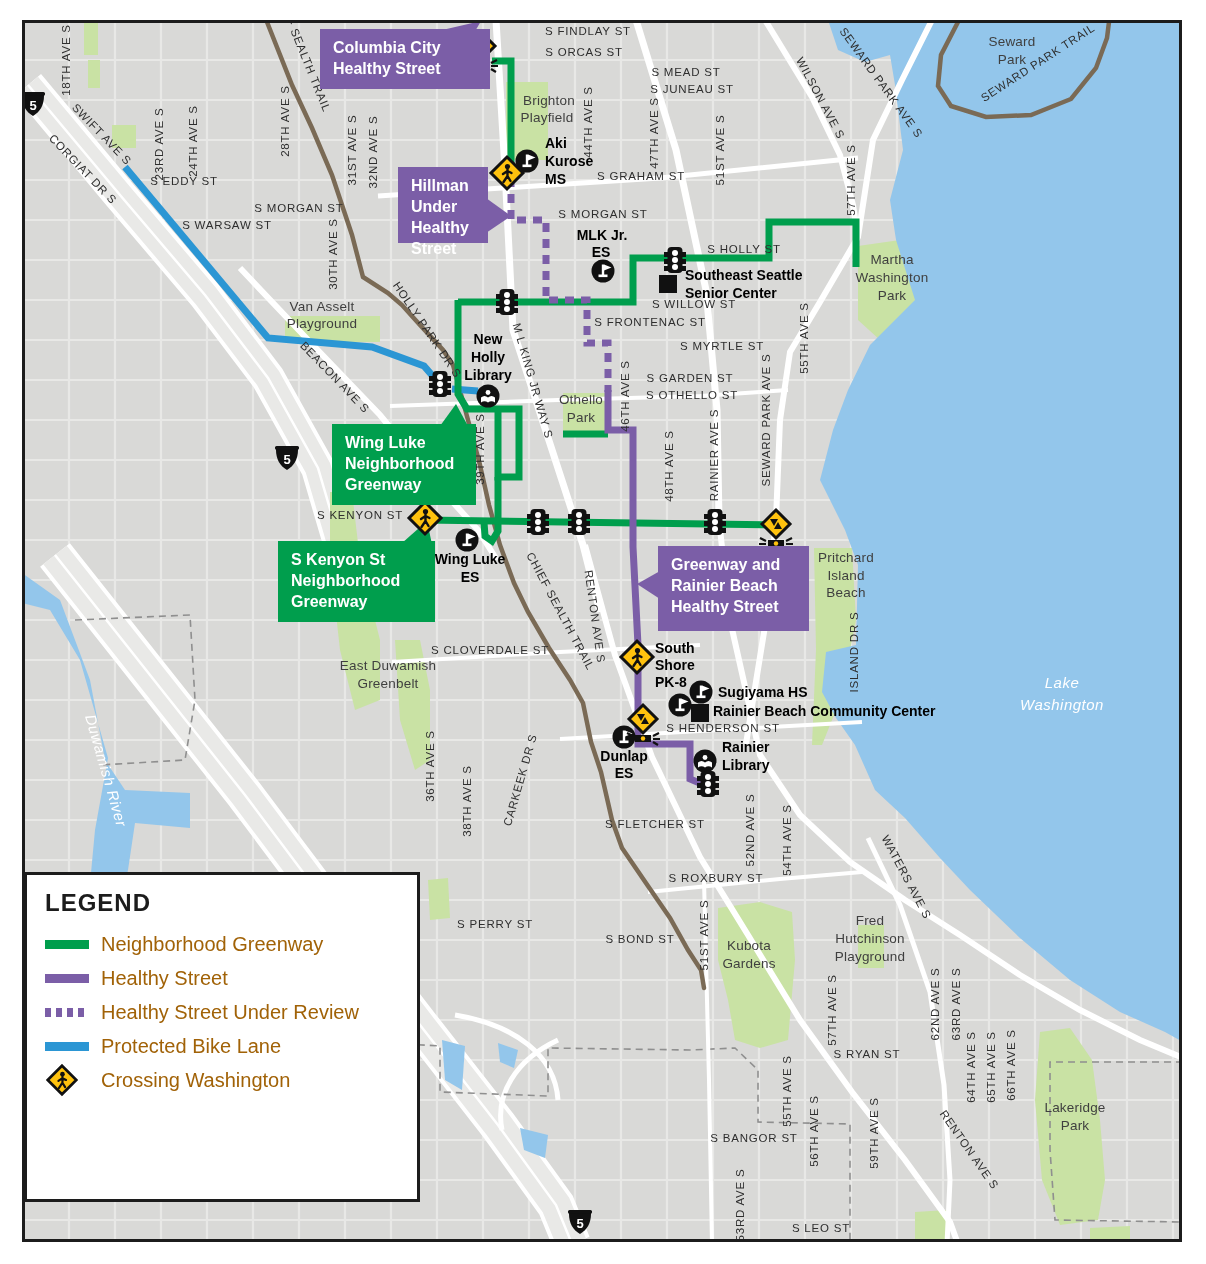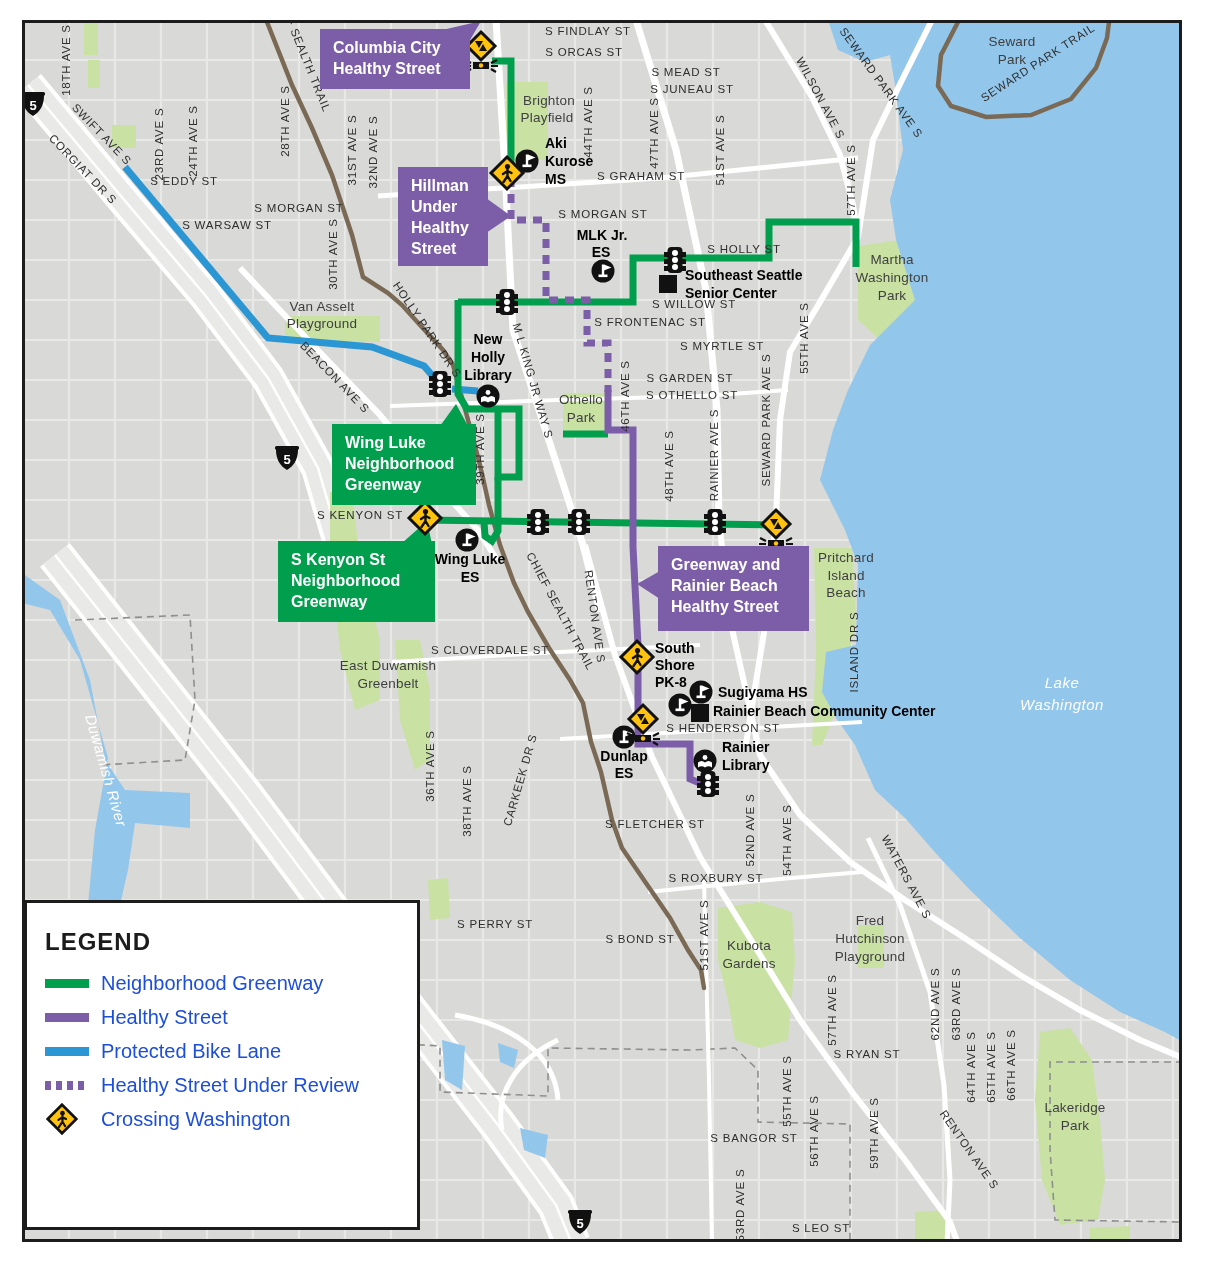--- a/index.html
+++ b/index.html
@@ -8,31 +8,31 @@
   }
   html,body{margin:0;padding:0;background:#fff;font-family:"Liberation Sans",sans-serif;}
   #stage{position:relative;width:1206px;height:1264px;background:#fff;overflow:hidden;}
   #map-svg{position:absolute;left:0;top:0;}
   .frame{position:absolute;left:22px;top:20px;width:1160px;height:1222px;border:3px solid #1c1c1c;pointer-events:none;box-sizing:border-box;}
   
   .callout{position:absolute;color:#fff;font-weight:bold;font-size:16px;line-height:21px;padding:8px 10px 6px 13px;box-sizing:border-box;}
   .callout.green{background:var(--green);}
   .callout.purple{background:var(--purple);}
   
-  .legend{position:absolute;left:24px;top:900px;width:396px;height:330px;background:#fff;border:3px solid #1c1c1c;box-sizing:border-box;padding:25px 10px 10px 18px;}
+  .legend{position:absolute;left:24px;top:872px;width:396px;height:330px;background:#fff;border:3px solid #1c1c1c;box-sizing:border-box;padding:14px 10px 10px 18px;}
   .legend-title{font-size:24px;font-weight:bold;color:#1c1c1c;letter-spacing:1px;margin-bottom:10px;}
   .legend-row{display:flex;align-items:center;height:34px;}
   .sw{width:46px;display:flex;justify-content:flex-start;align-items:center;flex:0 0 46px;margin-right:10px;}
   .sw-bar{width:44px;height:9px;}
   .sw-greenway{background:var(--green);}
   .sw-healthy{background:var(--purple);}
   .sw-dashed{background:repeating-linear-gradient(90deg,var(--purple) 0 6px,transparent 6px 11px);}
   .sw-bike{background:var(--blue);}
   .sw-trail{height:4px;background:var(--brown);}
-  .legend-label{font-size:20px;color:#1d4ed8;}
+  .legend-label{font-size:20px;color:#a16207;}
   .sw-icon{width:34px;height:34px;}
 </style>
 </head>
 <body>
 
 <div id="stage">
 
   <svg id="map-svg" width="1206" height="1264" viewBox="0 0 1206 1264">
     <defs>
       <clipPath id="frameclip">
@@ -305,25 +305,25 @@
         <text x="722" y="752" text-anchor="start" fill="#000000" font-size="14" font-weight="bold" font-style="normal" letter-spacing="0px">Rainier</text>
         <text x="722" y="770" text-anchor="start" fill="#000000" font-size="14" font-weight="bold" font-style="normal" letter-spacing="0px">Library</text>
         <text x="1062" y="688" text-anchor="middle" fill="#ffffff" font-size="15" font-weight="normal" font-style="italic" letter-spacing="0.5px">Lake</text>
         <text x="1062" y="710" text-anchor="middle" fill="#ffffff" font-size="15" font-weight="normal" font-style="italic" letter-spacing="0.5px">Washington</text>
         <text x="101" y="772" text-anchor="middle" fill="#ffffff" font-size="15" font-weight="normal" font-style="italic" letter-spacing="0.5px" transform="rotate(74 101 772)">Duwamish River</text>
       </g>
   </svg>
 
   <div class="frame"></div>
 
-  <div class="callout purple" style="left: 320px; top: 29px; width: 150px; height: 60px;">
+  <div class="callout purple" style="left: 320px; top: 29px; width: 170px; height: 60px;">
       <div>Columbia City</div>
       <div>Healthy Street</div>
     </div>
-    <div class="callout purple" style="left: 398px; top: 167px; width: 90px; height: 99px;">
+    <div class="callout purple" style="left: 398px; top: 167px; width: 90px; height: 76px;">
       <div>Hillman</div>
       <div>Under</div>
       <div>Healthy</div>
       <div>Street</div>
     </div>
     <div class="callout green" style="left: 332px; top: 424px; width: 144px; height: 81px;">
       <div>Wing Luke</div>
       <div>Neighborhood</div>
       <div>Greenway</div>
     </div>
@@ -347,29 +347,29 @@
       <span class="legend-label">Neighborhood Greenway</span>
     </div>
     <div class="legend-row">
       <span class="sw">
           <span class="sw-bar sw-healthy"></span>
         </span>
       <span class="legend-label">Healthy Street</span>
     </div>
     <div class="legend-row">
       <span class="sw">
+          <span class="sw-bar sw-dashed"></span>
+        </span>
+      <span class="legend-label">Healthy Street Under Review</span>
+    </div>
+    <div class="legend-row">
+      <span class="sw">
           <span class="sw-bar sw-bike"></span>
         </span>
       <span class="legend-label">Protected Bike Lane</span>
-    </div>
-    <div class="legend-row">
-      <span class="sw">
-          <span class="sw-bar sw-dashed"></span>
-        </span>
-      <span class="legend-label">Healthy Street Under Review</span>
     </div>
     <div class="legend-row">
       <span class="sw">
         <svg class="sw-icon" viewBox="-19 -19 38 38">
             <use href="#sym-diamond"></use>
           </svg>
         </span>
       <span class="legend-label">Crossing Washington</span>
     </div>
   </div>

